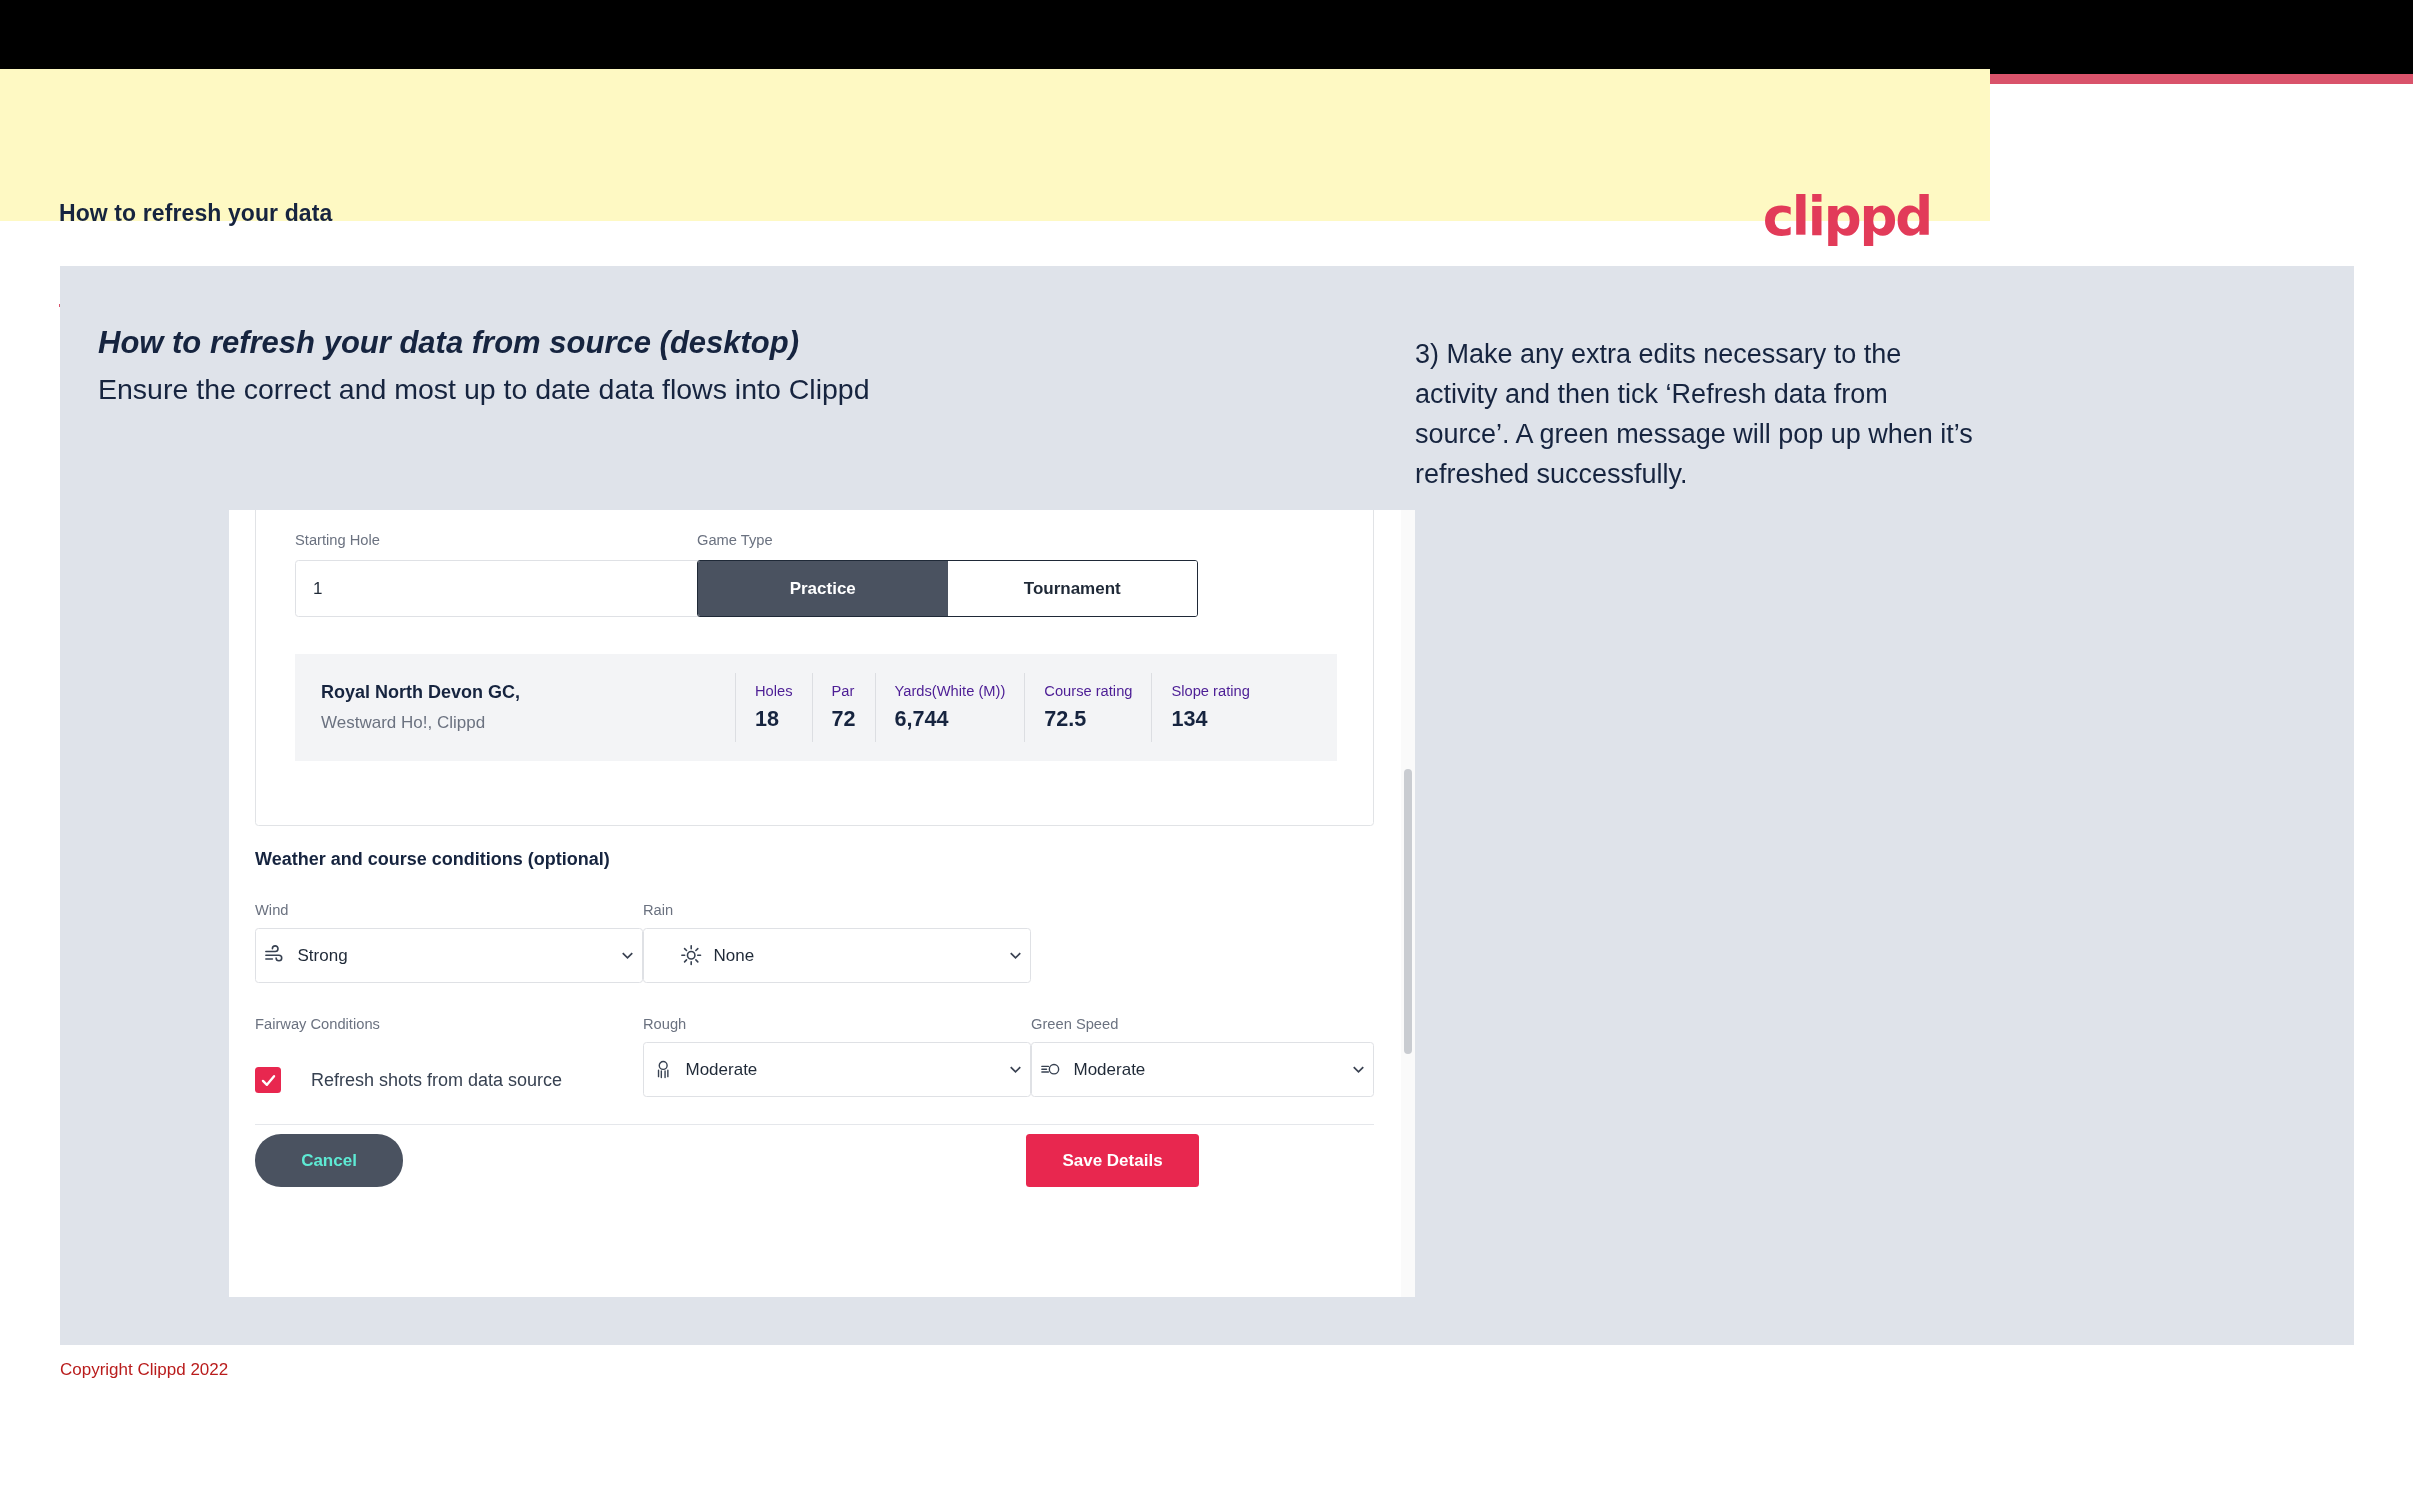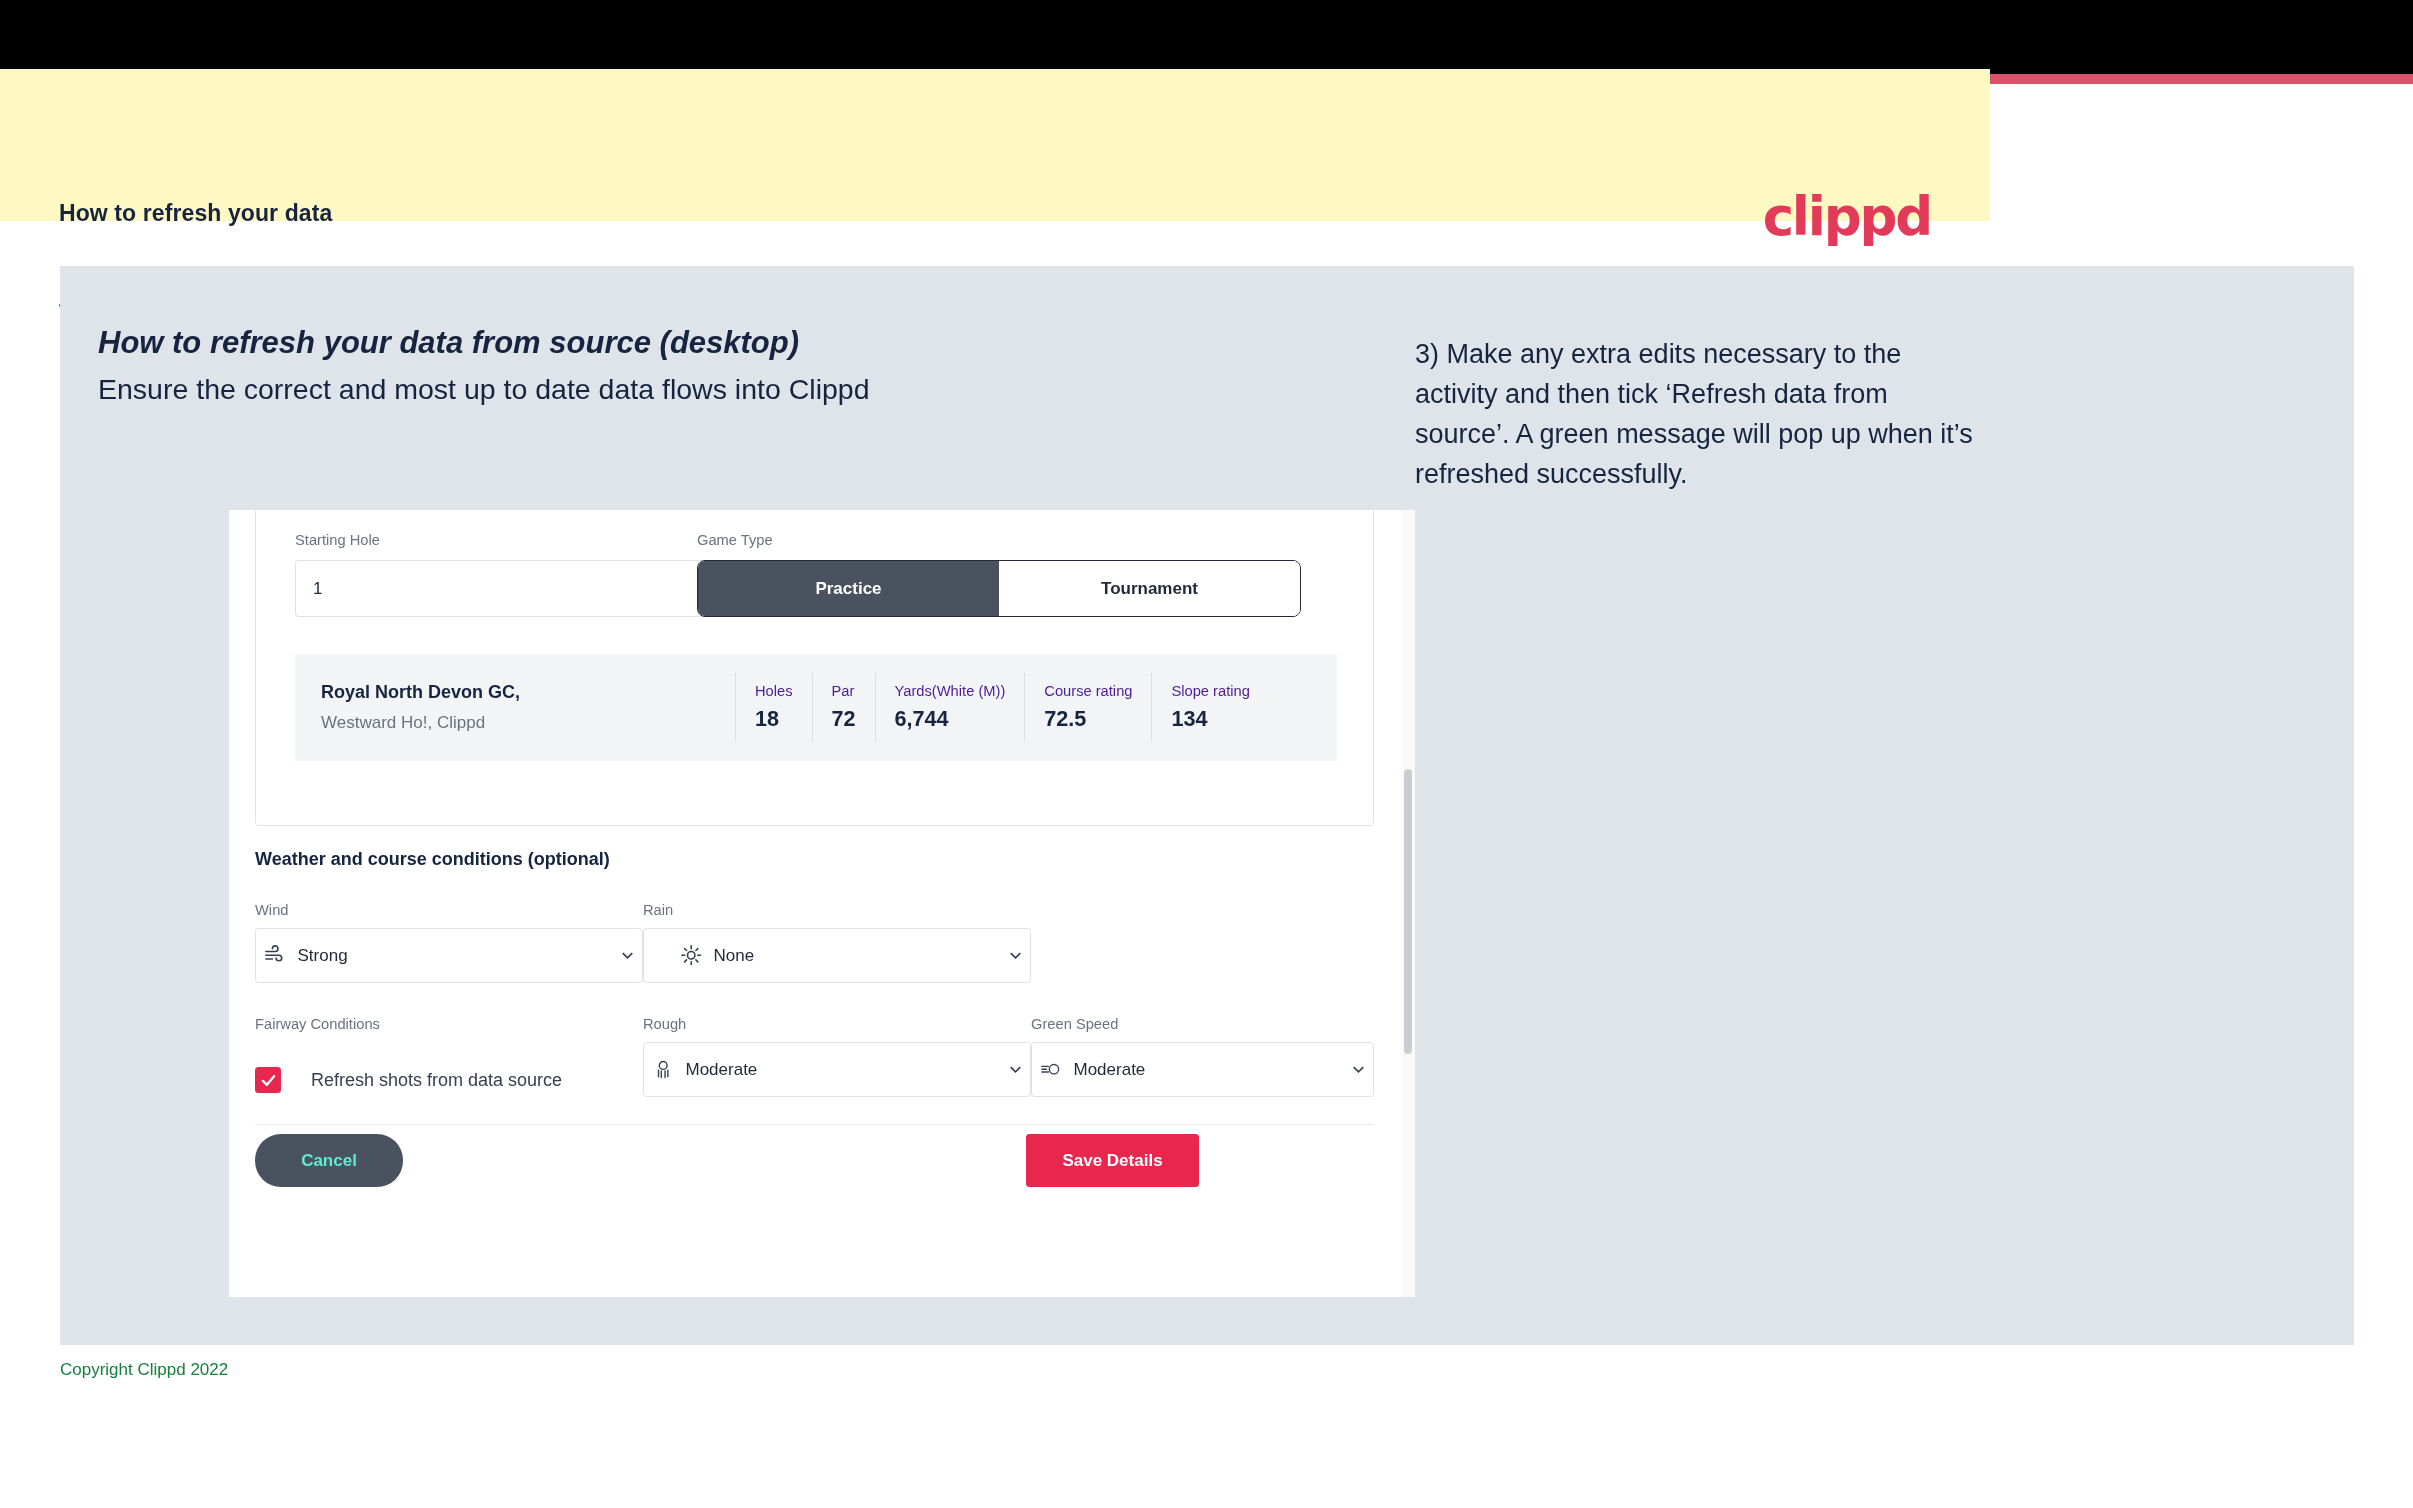--- a/index.html
+++ b/index.html
@@ -80,22 +80,22 @@
   }
   .select-val { font-size: 17px; color: #1f2937; padding-left: 17px; flex: 1; }
   .chev {
     width: 29px; height: 100%; display: flex; align-items: center;
     justify-content: center; color: #3a4252;
   }
   .chev svg { width: 19px; height: 19px; }
 
   
   .seg {
-    position: absolute; left: 441px; top: 78px; width: 604px; height: 57px;
-    border: 0.9px solid #1f2937; border-radius: 8px; display: flex; overflow: hidden;
+    position: absolute; left: 441px; top: 78px; width: 501px; height: 57px;
+    border: 0.9px solid #1f2937; border-radius: 3px; display: flex; overflow: hidden;
   }
   .seg-btn {
     flex: 1; display: flex; align-items: center; justify-content: center;
     font-size: 17px; font-weight: 600; cursor: pointer;
   }
   .seg-btn.active { background: #4a5260; color: #ffffff; }
   .seg-btn.idle { background: #ffffff; color: #1f2937; }
 
   
   .course-card {
@@ -141,21 +141,21 @@
 
   .icon-left {
     width: 38px; display: flex; align-items: center; justify-content: center;
     color: #374151; flex-shrink: 0;
   }
   .icon-left svg { width: 22.4px; height: 22.4px; }
 
   
   .footer {
     position: absolute; left: 60px; top: 1360px;
-    font-size: 17px; color: #15803d;
+    font-size: 17px; color: #b91c1c;
   }
 </style>
 </head>
 <body>
 
 <div class="slide">
 
   <div class="topbar-black"></div>
   <div class="topbar-pink"></div>
 

